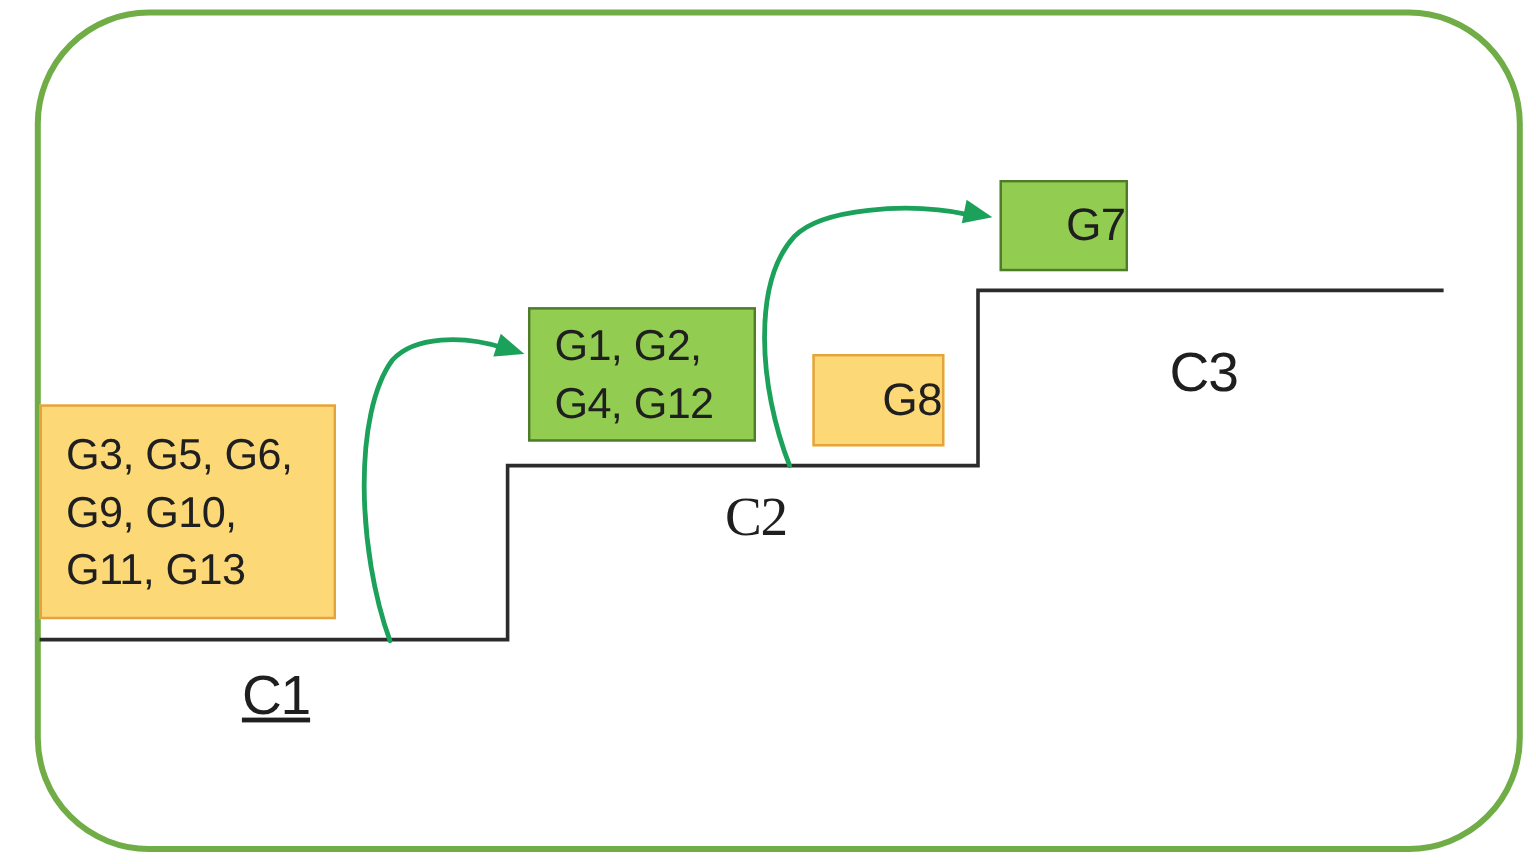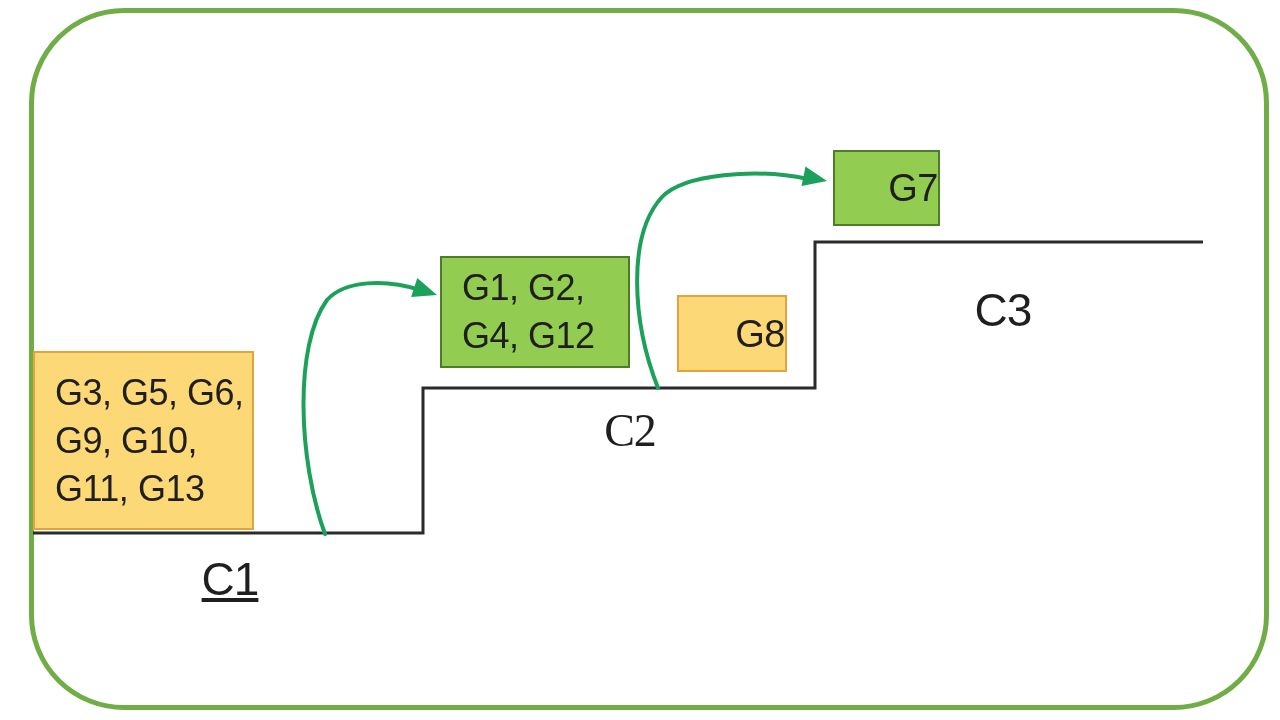--- a/index.html
+++ b/index.html
@@ -70,21 +70,21 @@
   }
   .gene-box.left-align {
     justify-content: flex-start;
     padding-left: 20px;
     padding-right: 4px;
   }
   .gene-box.center {
     justify-content: flex-end;
     font-size: 38px;
   }
-  #box-c1-genes { left: 33px;  top: 337px; width: 221px; height: 179px; margin-top: 14px; }
+  #box-c1-genes { left: 33px;  top: 337px; width: 247px; height: 179px; }
   #box-c2-genes { left: 440px; top: 256px; width: 190px; height: 112px; }
   #box-g8       { left: 677px; top: 295px; width: 110px; height: 77px;  }
   #box-g7       { left: 833px; top: 150px; width: 107px; height: 76px;  }
   .stage-label {
     position: absolute;
     transform: translateX(-50%);
     font-size: 46px;
     line-height: 46px;
     letter-spacing: -1px;
     color: var(--text, #1f1f1f);

